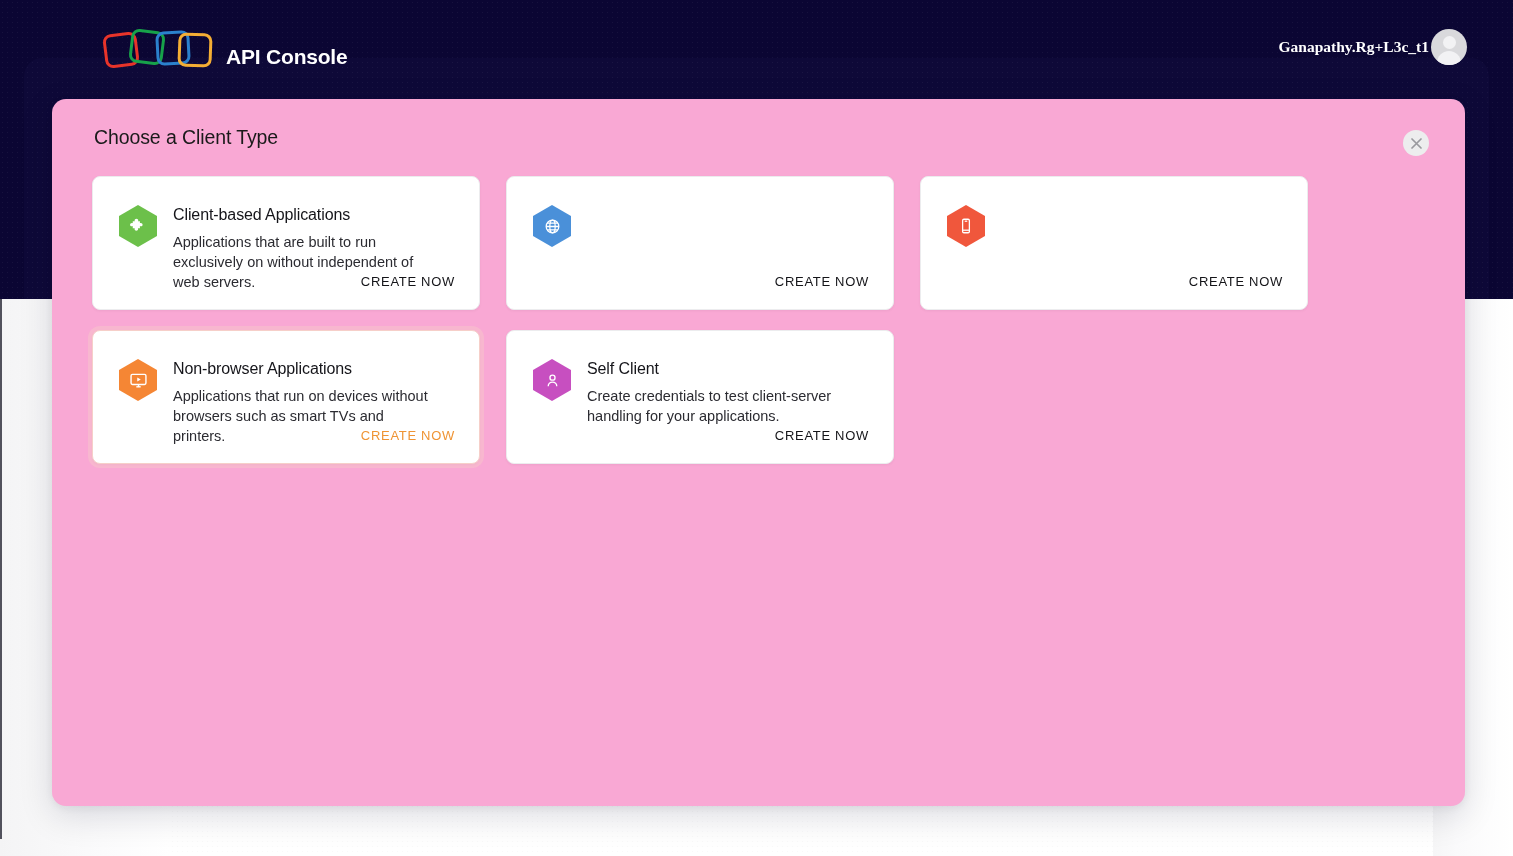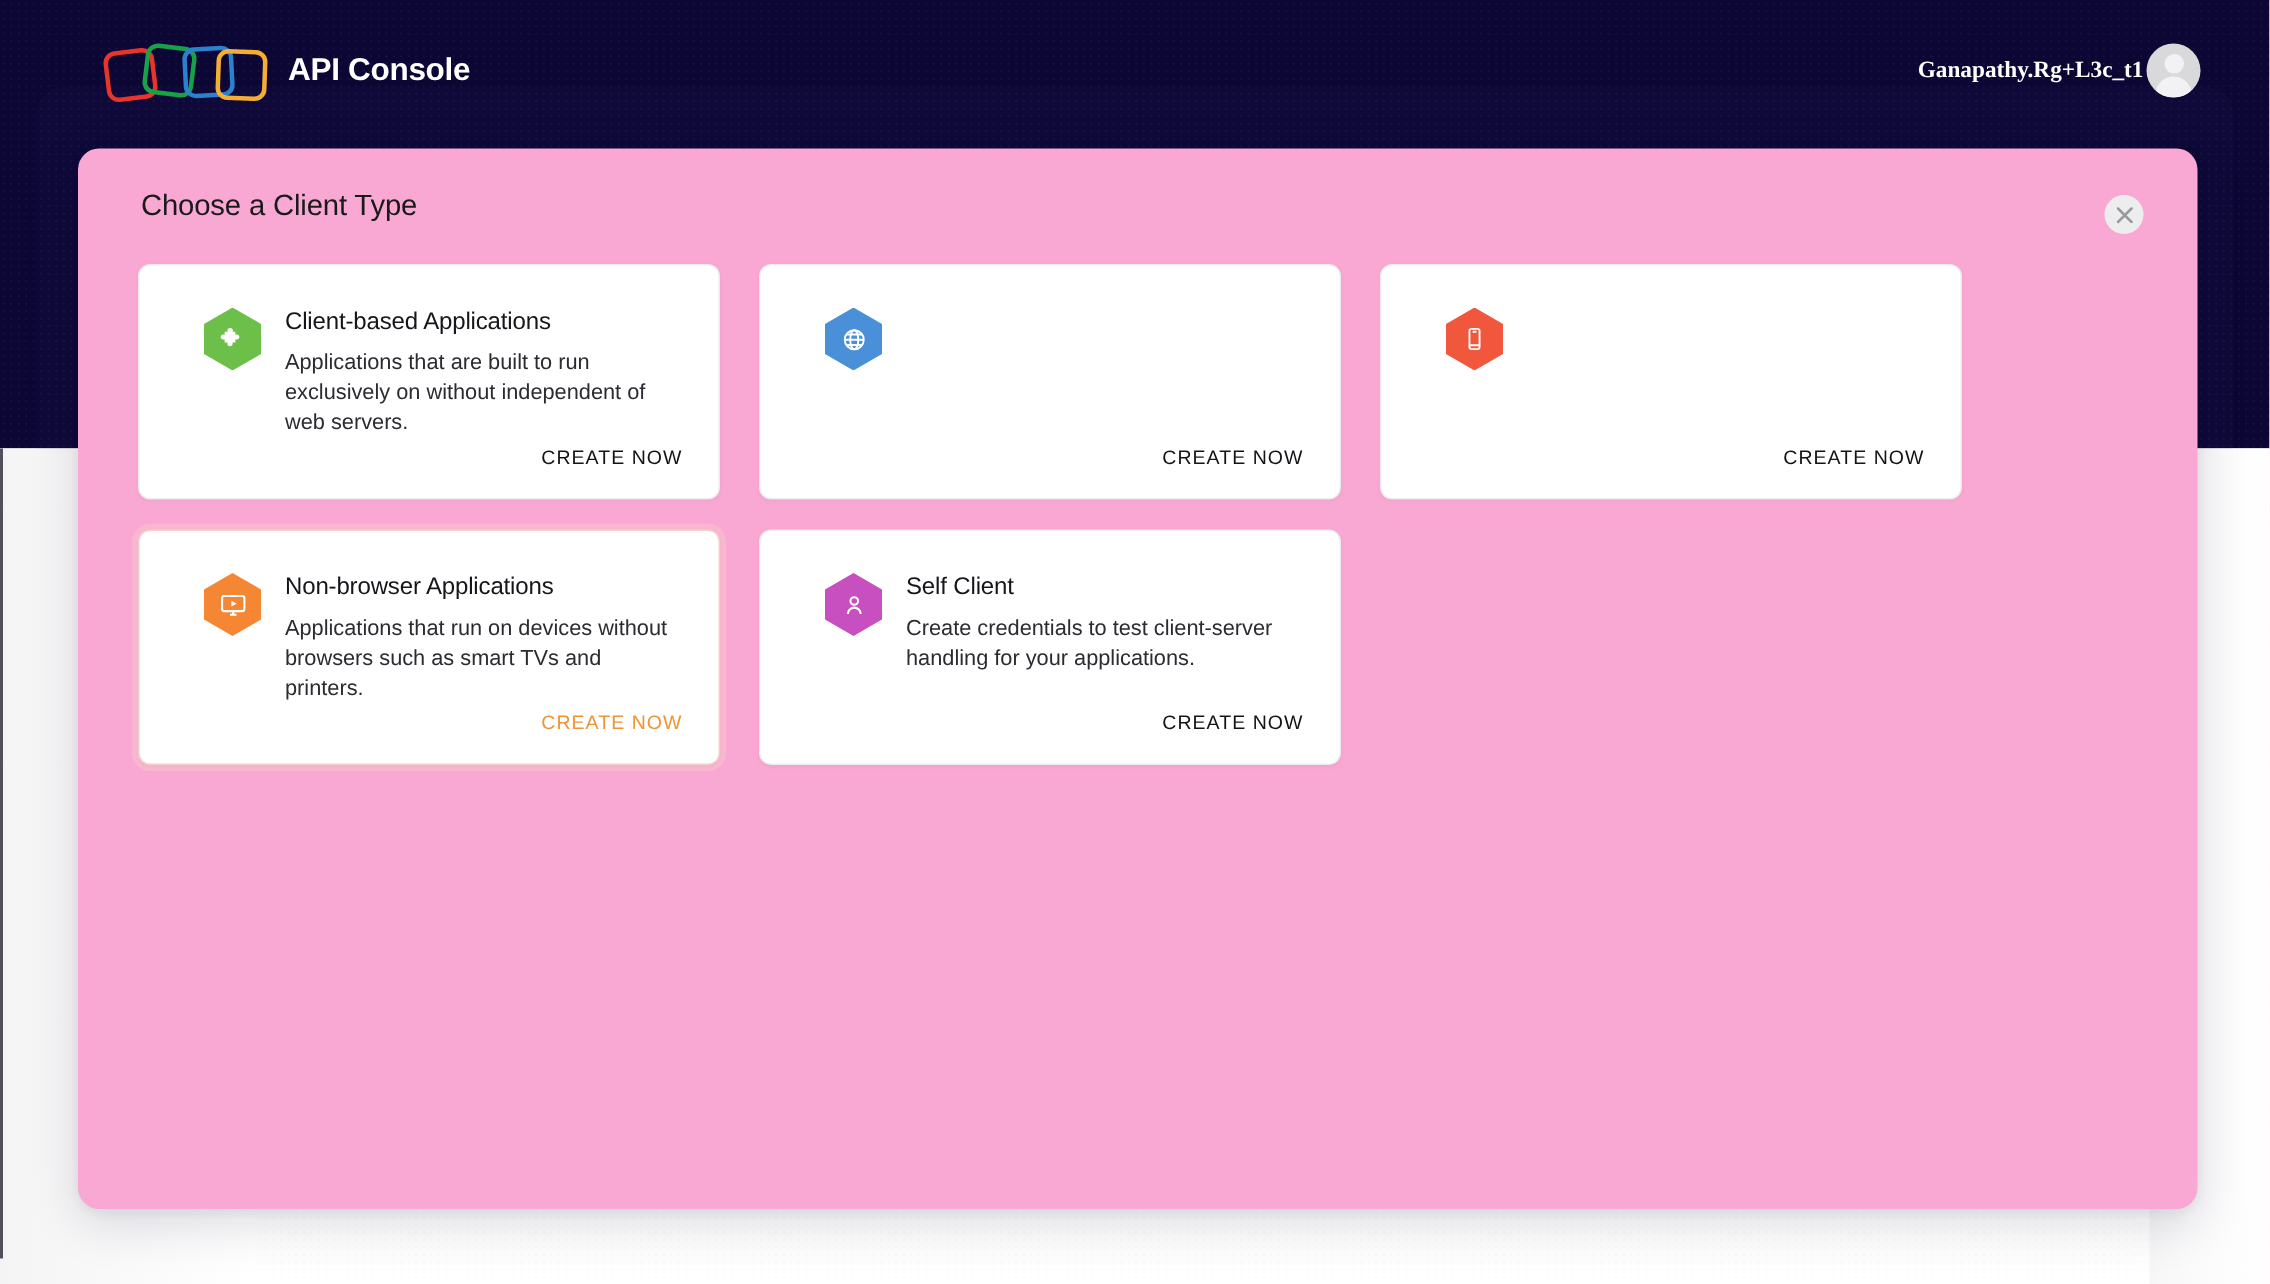--- a/index.html
+++ b/index.html
@@ -82,22 +82,22 @@
   .topbar {
     position: absolute;
     left: 0; top: 0;
     width: 1513px; height: 94px;
     display: flex;
     align-items: center;
     z-index: 5;
   }
   .brand {
     display: flex;
-    align-items: center;
-    margin-left: 38px;
+    align-items: flex-end;
+    margin-left: 72px;
     gap: 14px;
     padding-left: 32px;
   }
   .logo-mark {
     position: relative;
     width: 108px;
     height: 44px;
   }
   .logo-mark span {
     position: absolute;
@@ -198,26 +198,26 @@
     top: 77px;
     width: 1265px;
     display: grid;
     grid-template-columns: repeat(3, 388px);
     column-gap: 26px;
     row-gap: 20px;
   }
 
   .card {
     position: relative;
-    height: 157px;
+    height: 134px;
     background: #ffffff;
     border: 1px solid #ececee;
     border-radius: 8px;
     box-shadow: 0 1px 3px rgba(20,20,40,0.05);
-    padding: 28px 26px 0 43px;
+    padding: 28px 26px 0 26px;
     display: flex;
     gap: 16px;
     cursor: pointer;
   }
   .card.selected {
     border: 1px solid #f6cfc9;
     box-shadow: 0 0 0 4px rgba(246,207,201,0.38), 0 1px 3px rgba(20,20,40,0.05);
   }
   .card.placeholder {
     visibility: hidden;

